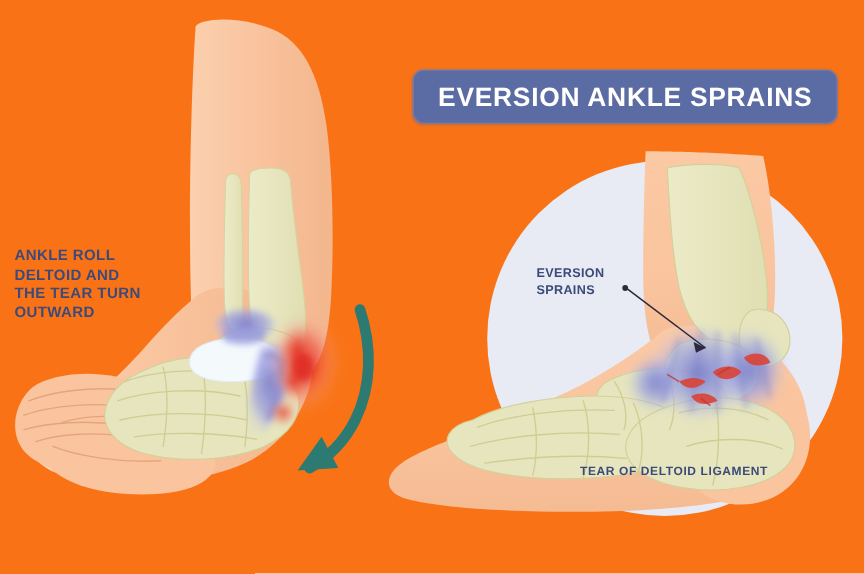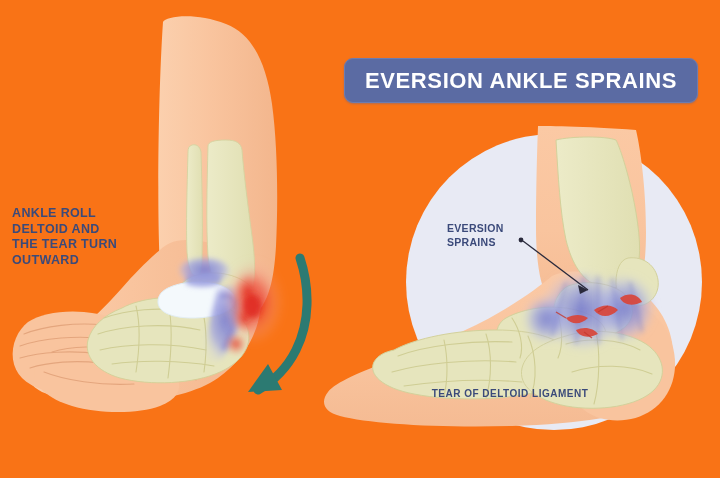--- a/index.html
+++ b/index.html
@@ -29,21 +29,21 @@
   }
   #left-caption{
     left:12px;top:206px;width:132px;
     font-size:12.5px;line-height:15.5px;letter-spacing:.35px;
   }
   #deltoid-label{
     left:447px;top:222px;width:90px;text-align:left;
     font-size:10.5px;line-height:13.5px;letter-spacing:.3px;
   }
   #bottom-caption{
-    left:380px;top:388px;width:260px;text-align:center;
+    left:380px;top:388px;width:260px;text-align:right;
     font-size:10px;letter-spacing:.5px;
   }
 </style>
 </head>
 <body>
 
 <div id="stage">
 
 <svg width="720" height="478" viewBox="0 0 720 478" xmlns="http://www.w3.org/2000/svg">
   <defs>

